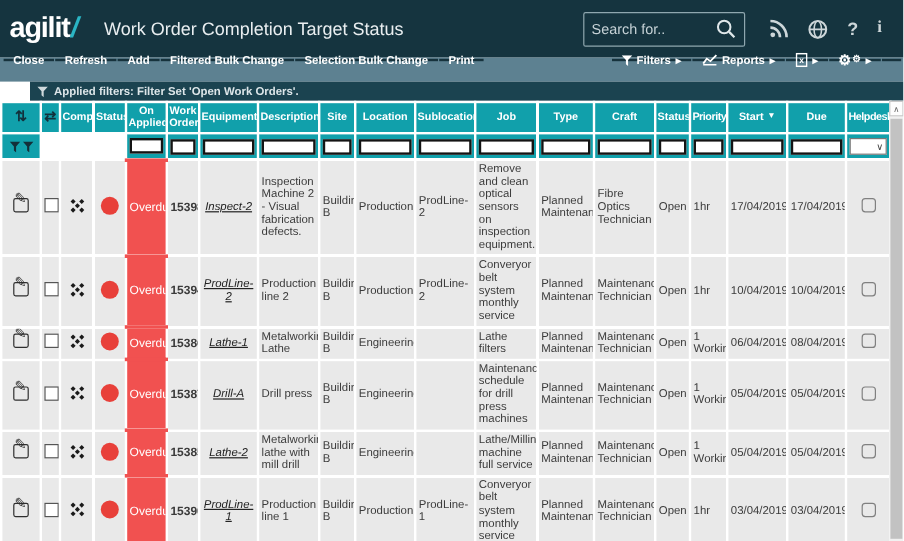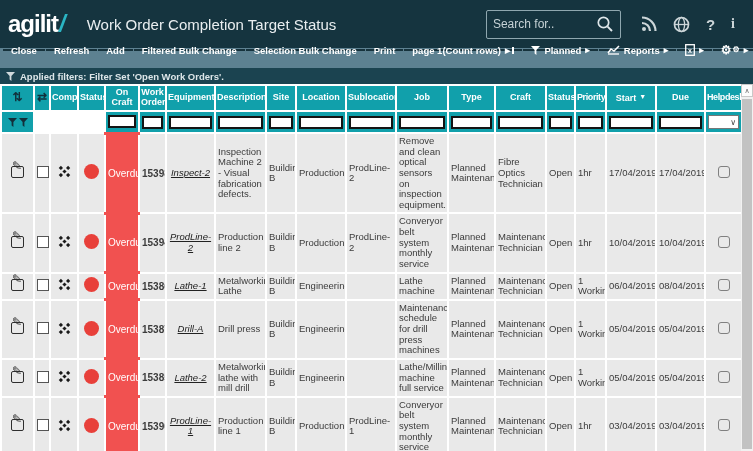--- a/index.html
+++ b/index.html
@@ -27,21 +27,21 @@
           margin:1px 0 18px 1px; white-space:nowrap; cursor:pointer; }
   .tb-right { margin-left:auto; display:flex; align-items:stretch; }
   .mini-ic { display:flex; align-items:center; }
   .skip-ic { font-size:7px; border-right:2px solid #fff; padding-right:2px; line-height:1; }
   .caret { font-size:9px; line-height:1; }
   .gear1 { font-size:12px; line-height:1; }
   .gear2 { font-size:8px; line-height:1; margin-left:-3px; }
 
   
   .applied-bar { height:16px; background:#1b4350; color:#dde6e9; font-size:9.5px; font-weight:bold;
-                 display:flex; align-items:center; gap:5px; padding:0 6px; }
+                 display:flex; align-items:center; gap:5px; padding:0 6px;margin-left:25px; }
 
   
   .grid-wrap { position:relative; width:753px; }
   table { border-collapse:collapse; table-layout:fixed; width:741px; }
   th, td { border:2px solid #fff; overflow:hidden; }
   th { background:#11a0ab; color:#fff; font-size:9px; font-weight:bold; height:26px;
        text-align:center; vertical-align:middle; padding:0 1px; line-height:1.1; }
   th.nw { white-space:nowrap; }
   .hic { color:#12303b; font-size:12px; font-weight:bold; }
   .sortdesc { font-size:7px; margin-left:3px; vertical-align:2px; }
@@ -114,30 +114,26 @@
   <div class="toolbar">
     <div class="tbtn">Close</div>
     <div class="tbtn">Refresh</div>
     <div class="tbtn">Add</div>
     <div class="tbtn">Filtered Bulk Change</div>
     <div class="tbtn">Selection Bulk Change</div>
     <div class="tbtn">Print</div>
 
     <div class="tb-right">
       <div class="tbtn">
-        <span>page 1(Count rows)</span>
-        <span class="skip-ic">▶</span>
-      </div>
-      <div class="tbtn">
         <span class="mini-ic">
           <svg width="9" height="9" viewBox="0 0 10 10">
               <path d="M0 0 H10 L6 4.5 V10 L4 8.3 V4.5 Z" fill="#fff"></path>
             </svg>
         </span>
-        <span>Planned</span>
+        <span>Filters</span>
         <span class="caret">▸</span>
       </div>
       <div class="tbtn">
         <span class="mini-ic">
           <svg width="13" height="10" viewBox="0 0 13 10">
             <path d="M1 9 H12" stroke="#fff" stroke-width="1.3" fill="none"></path>
             <path d="M1 8 L4 4 L7 6 L12 1" stroke="#fff" stroke-width="1.5" fill="none"></path>
           </svg>
         </span>
         <span>Reports</span>
@@ -194,21 +190,21 @@
         <col style="width:50px">
           <col style="width:49px">
           <col style="width:37px">
       </colgroup>
       <thead>
         <tr>
           <th><span class="hic">⇅</span></th>
           <th><span class="hic">⇄</span></th>
           <th class="nw">Comp</th>
           <th class="nw">Status</th>
-          <th>On Craft</th>
+          <th>On Applied</th>
           <th>Work Order</th>
           <th class="nw">Equipment</th>
           <th class="nw">Description</th>
           <th class="nw">Site</th>
           <th class="nw">Location</th>
           <th class="nw">Sublocation</th>
           <th class="nw">Job</th>
           <th class="nw">Type</th>
           <th class="nw">Craft</th>
           <th class="nw">Status</th>
@@ -386,21 +382,21 @@
         </td>
         <td class="c-red">Overdue</td>
         <td class="c-wo">15386</td>
         <td class="c-center">
           <span class="eq-link">Lathe-1</span>
         </td>
         <td>Metalworking Lathe</td>
         <td>Building B</td>
         <td>Engineering</td>
         <td></td>
-        <td>Lathe machine</td>
+        <td>Lathe filters</td>
         <td>Planned Maintenance</td>
         <td>Maintenance Technician</td>
         <td>Open</td>
         <td>1 Working</td>
         <td class="c-date">06/04/2019</td>
         <td class="c-date">08/04/2019</td>
         <td class="c-ic">
           <span class="hd-cb"></span>
         </td>
       </tr>

